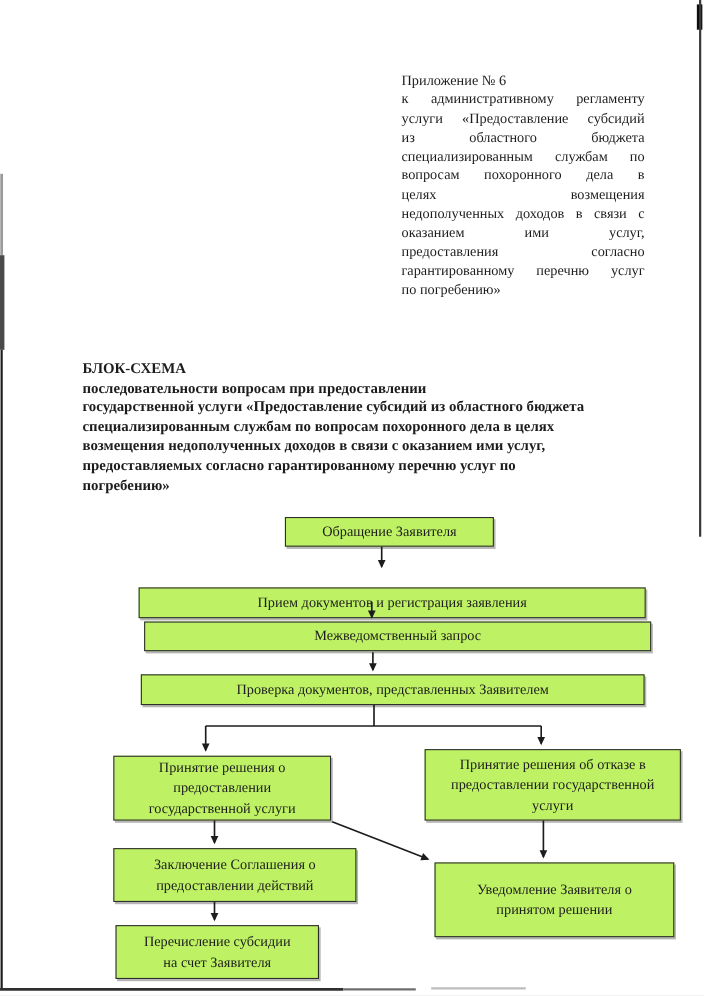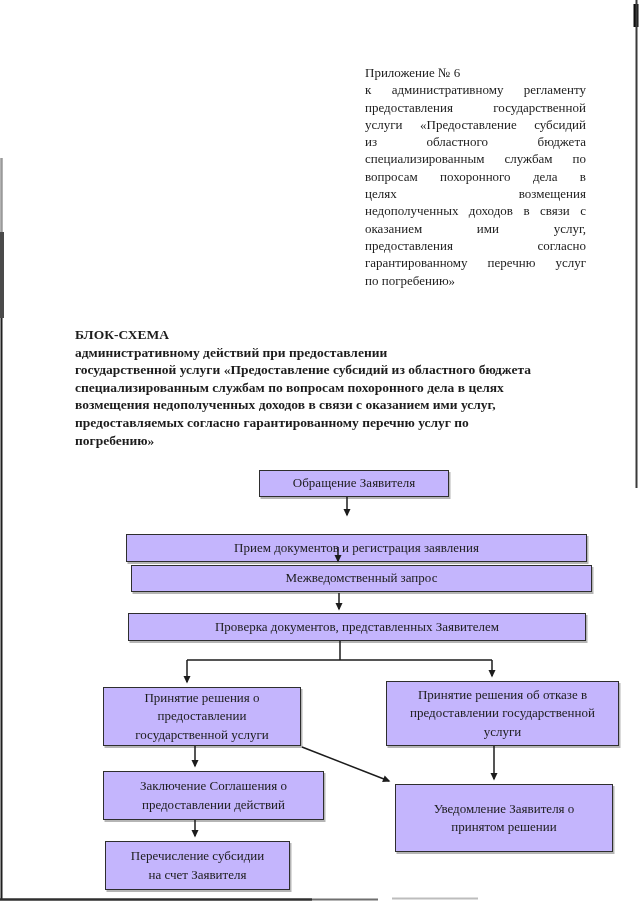--- a/index.html
+++ b/index.html
@@ -21,52 +21,51 @@
   
   .schema-title {
     position:absolute; left:75px; top:326px; width:510px;
     text-align:left; font-weight:bold; font-size:13.5px; line-height:17.6px;
   }
   .schema-title .tline { white-space:nowrap; }
 
   
   .fbox {
     position:absolute; box-sizing:border-box;
-    border:1.5px solid #2e2e2e; background:#c4b5fd;
+    border:1.5px solid #2e2e2e; background:#bef264;
     display:flex; align-items:center; justify-content:center;
     text-align:center; font-size:13px; line-height:18.5px; padding:1px 20px;
     box-shadow:1.5px 2px 0 rgba(90,90,90,0.45);
   }
 
   .overlay { position:absolute; left:0; top:0; width:640px; height:905px; pointer-events:none; }
 </style>
 </head>
 <body>
 
 <div class="page">
 
   <div class="appendix">
       <div class="jline">Приложение № 6</div>
       <div class="jline">к административному регламенту</div>
-      <div class="jline">предоставления государственной</div>
       <div class="jline">услуги «Предоставление субсидий</div>
       <div class="jline">из областного бюджета</div>
       <div class="jline">специализированным службам по</div>
       <div class="jline">вопросам похоронного дела в</div>
       <div class="jline">целях возмещения</div>
       <div class="jline">недополученных доходов в связи с</div>
       <div class="jline">оказанием ими услуг,</div>
       <div class="jline">предоставления согласно</div>
       <div class="jline">гарантированному перечню услуг</div>
       <div class="jline">по погребению»</div>
     </div>
 
   <div class="schema-title">
       <div class="tline">БЛОК-СХЕМА</div>
-      <div class="tline">административному действий при предоставлении</div>
+      <div class="tline">последовательности вопросам при предоставлении</div>
       <div class="tline">государственной услуги «Предоставление субсидий из областного бюджета</div>
       <div class="tline">специализированным службам по вопросам похоронного дела в целях</div>
       <div class="tline">возмещения недополученных доходов в связи с оказанием ими услуг,</div>
       <div class="tline">предоставляемых согласно гарантированному перечню услуг по</div>
       <div class="tline">погребению»</div>
     </div>
 
   <div class="fbox" style="left:259px;top:470px;width:190px;height:27px">
     <span>Обращение Заявителя</span>
   </div>

